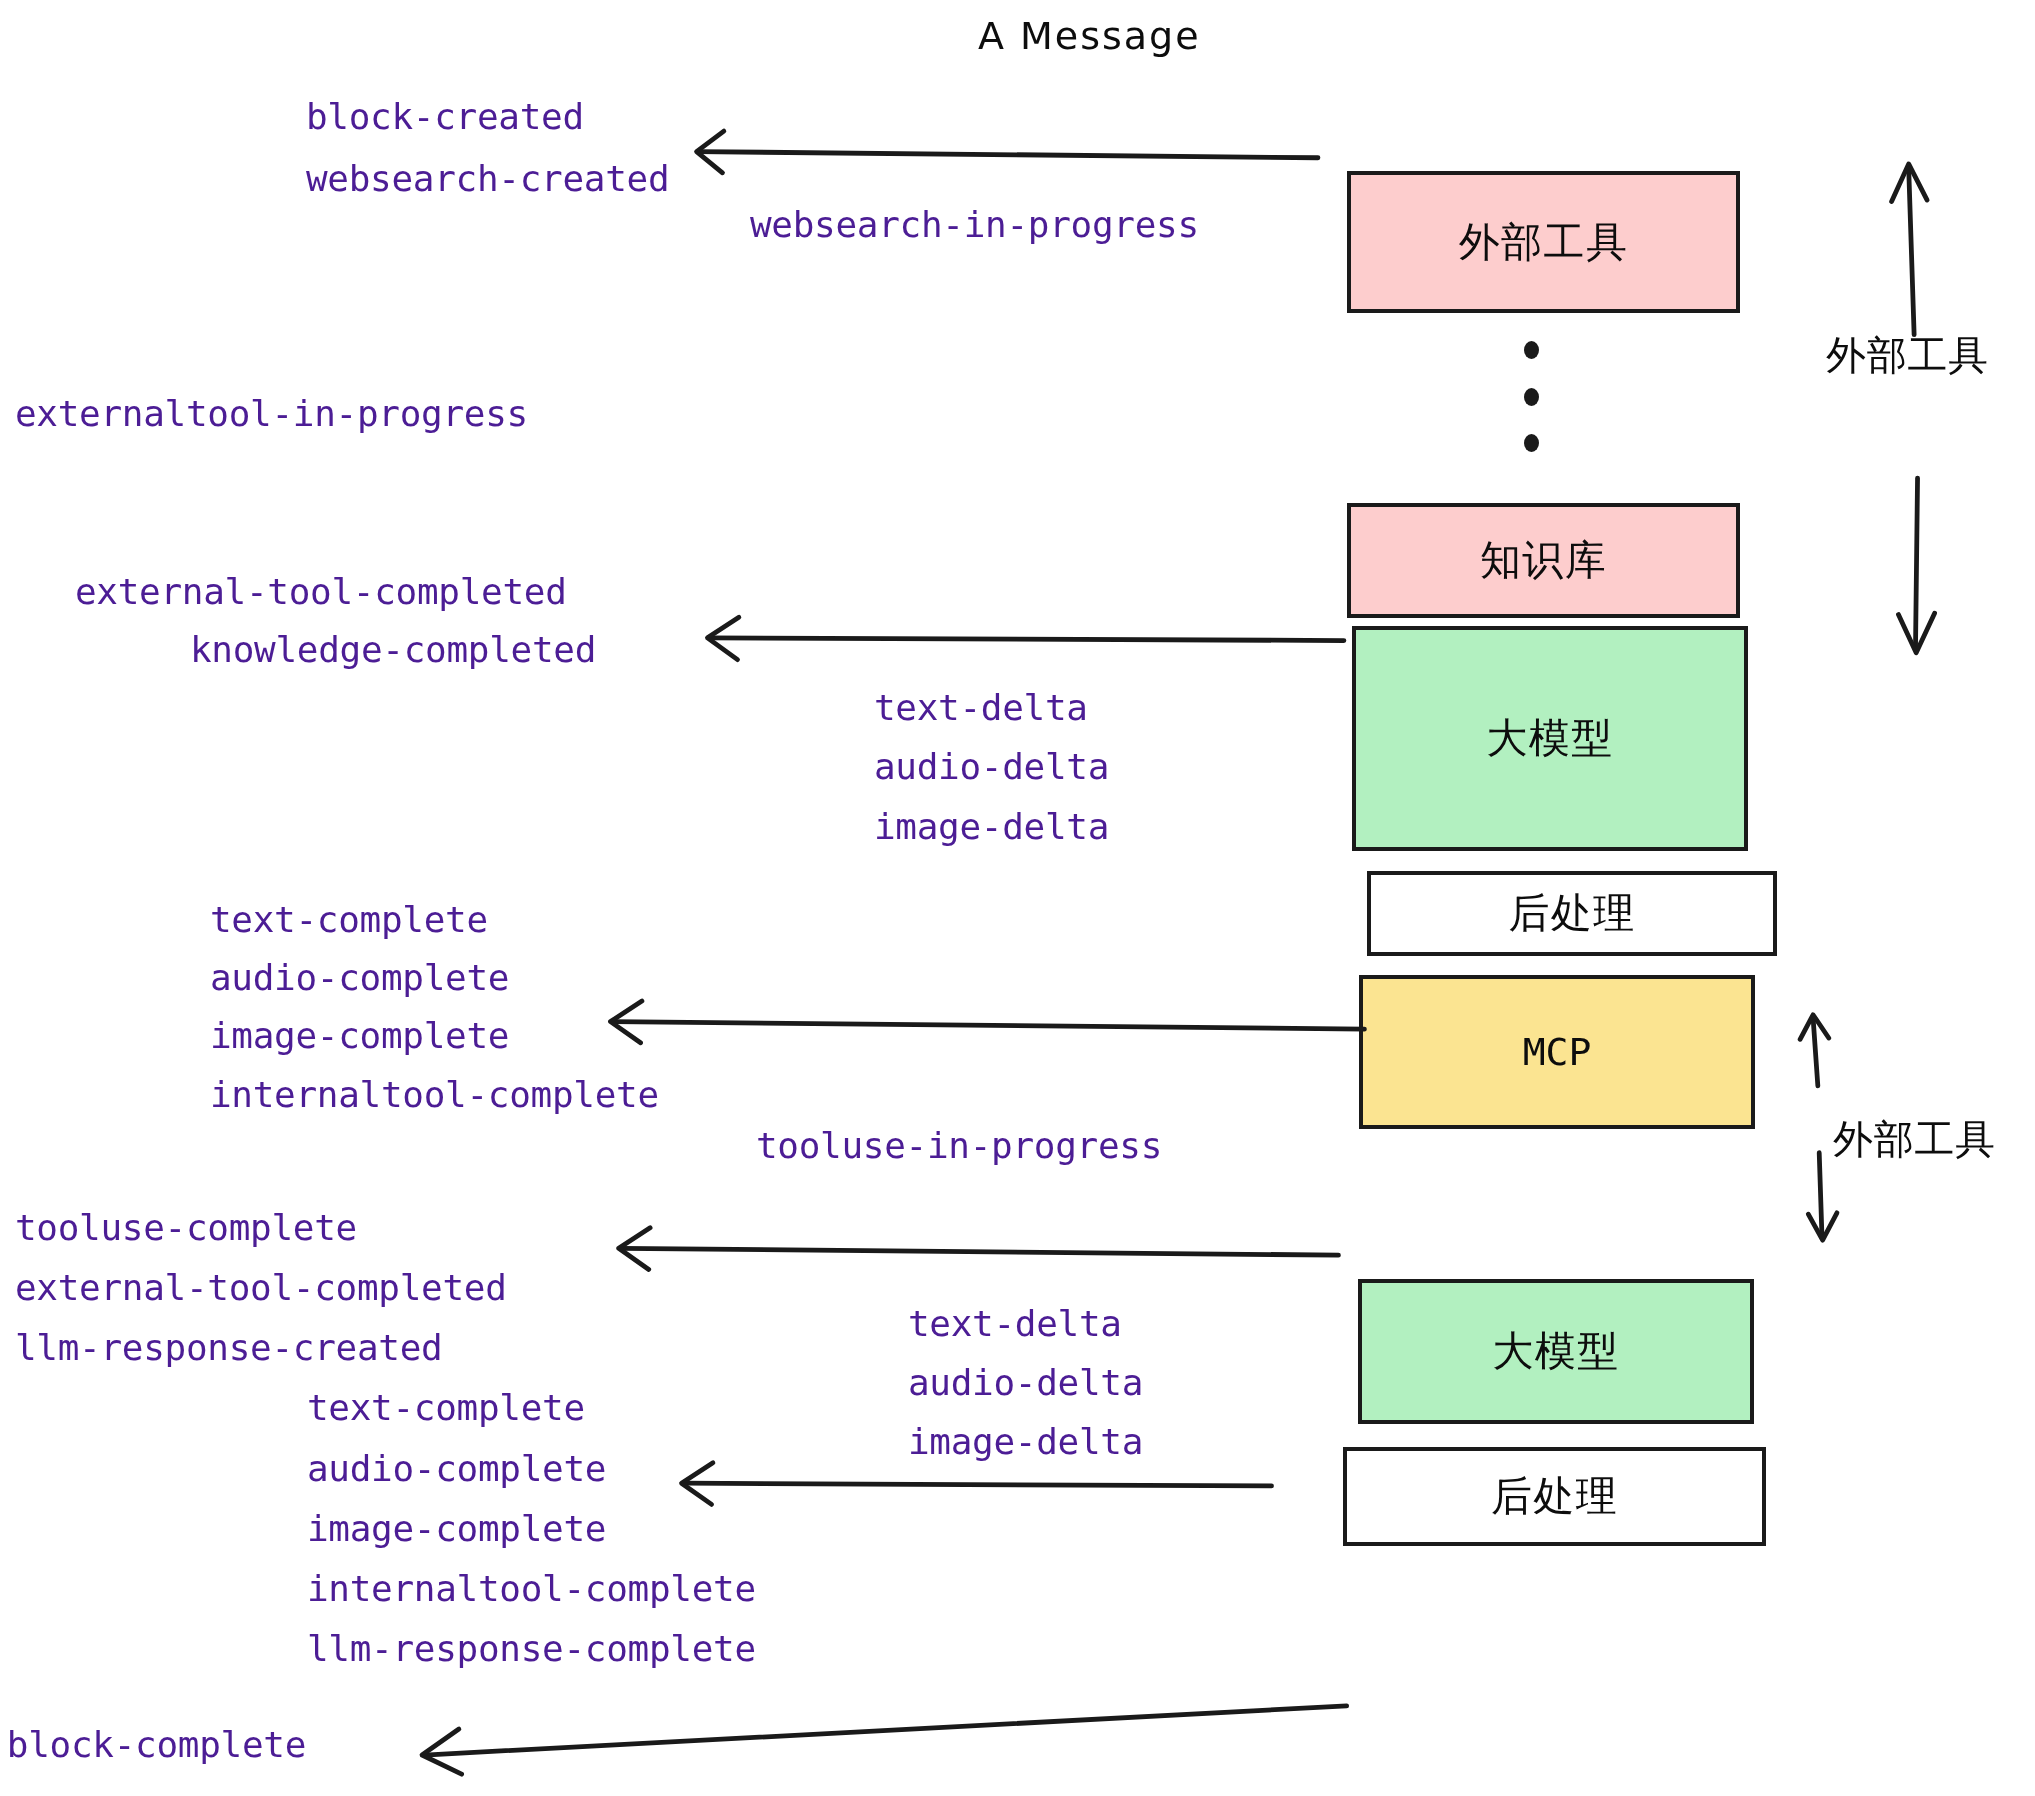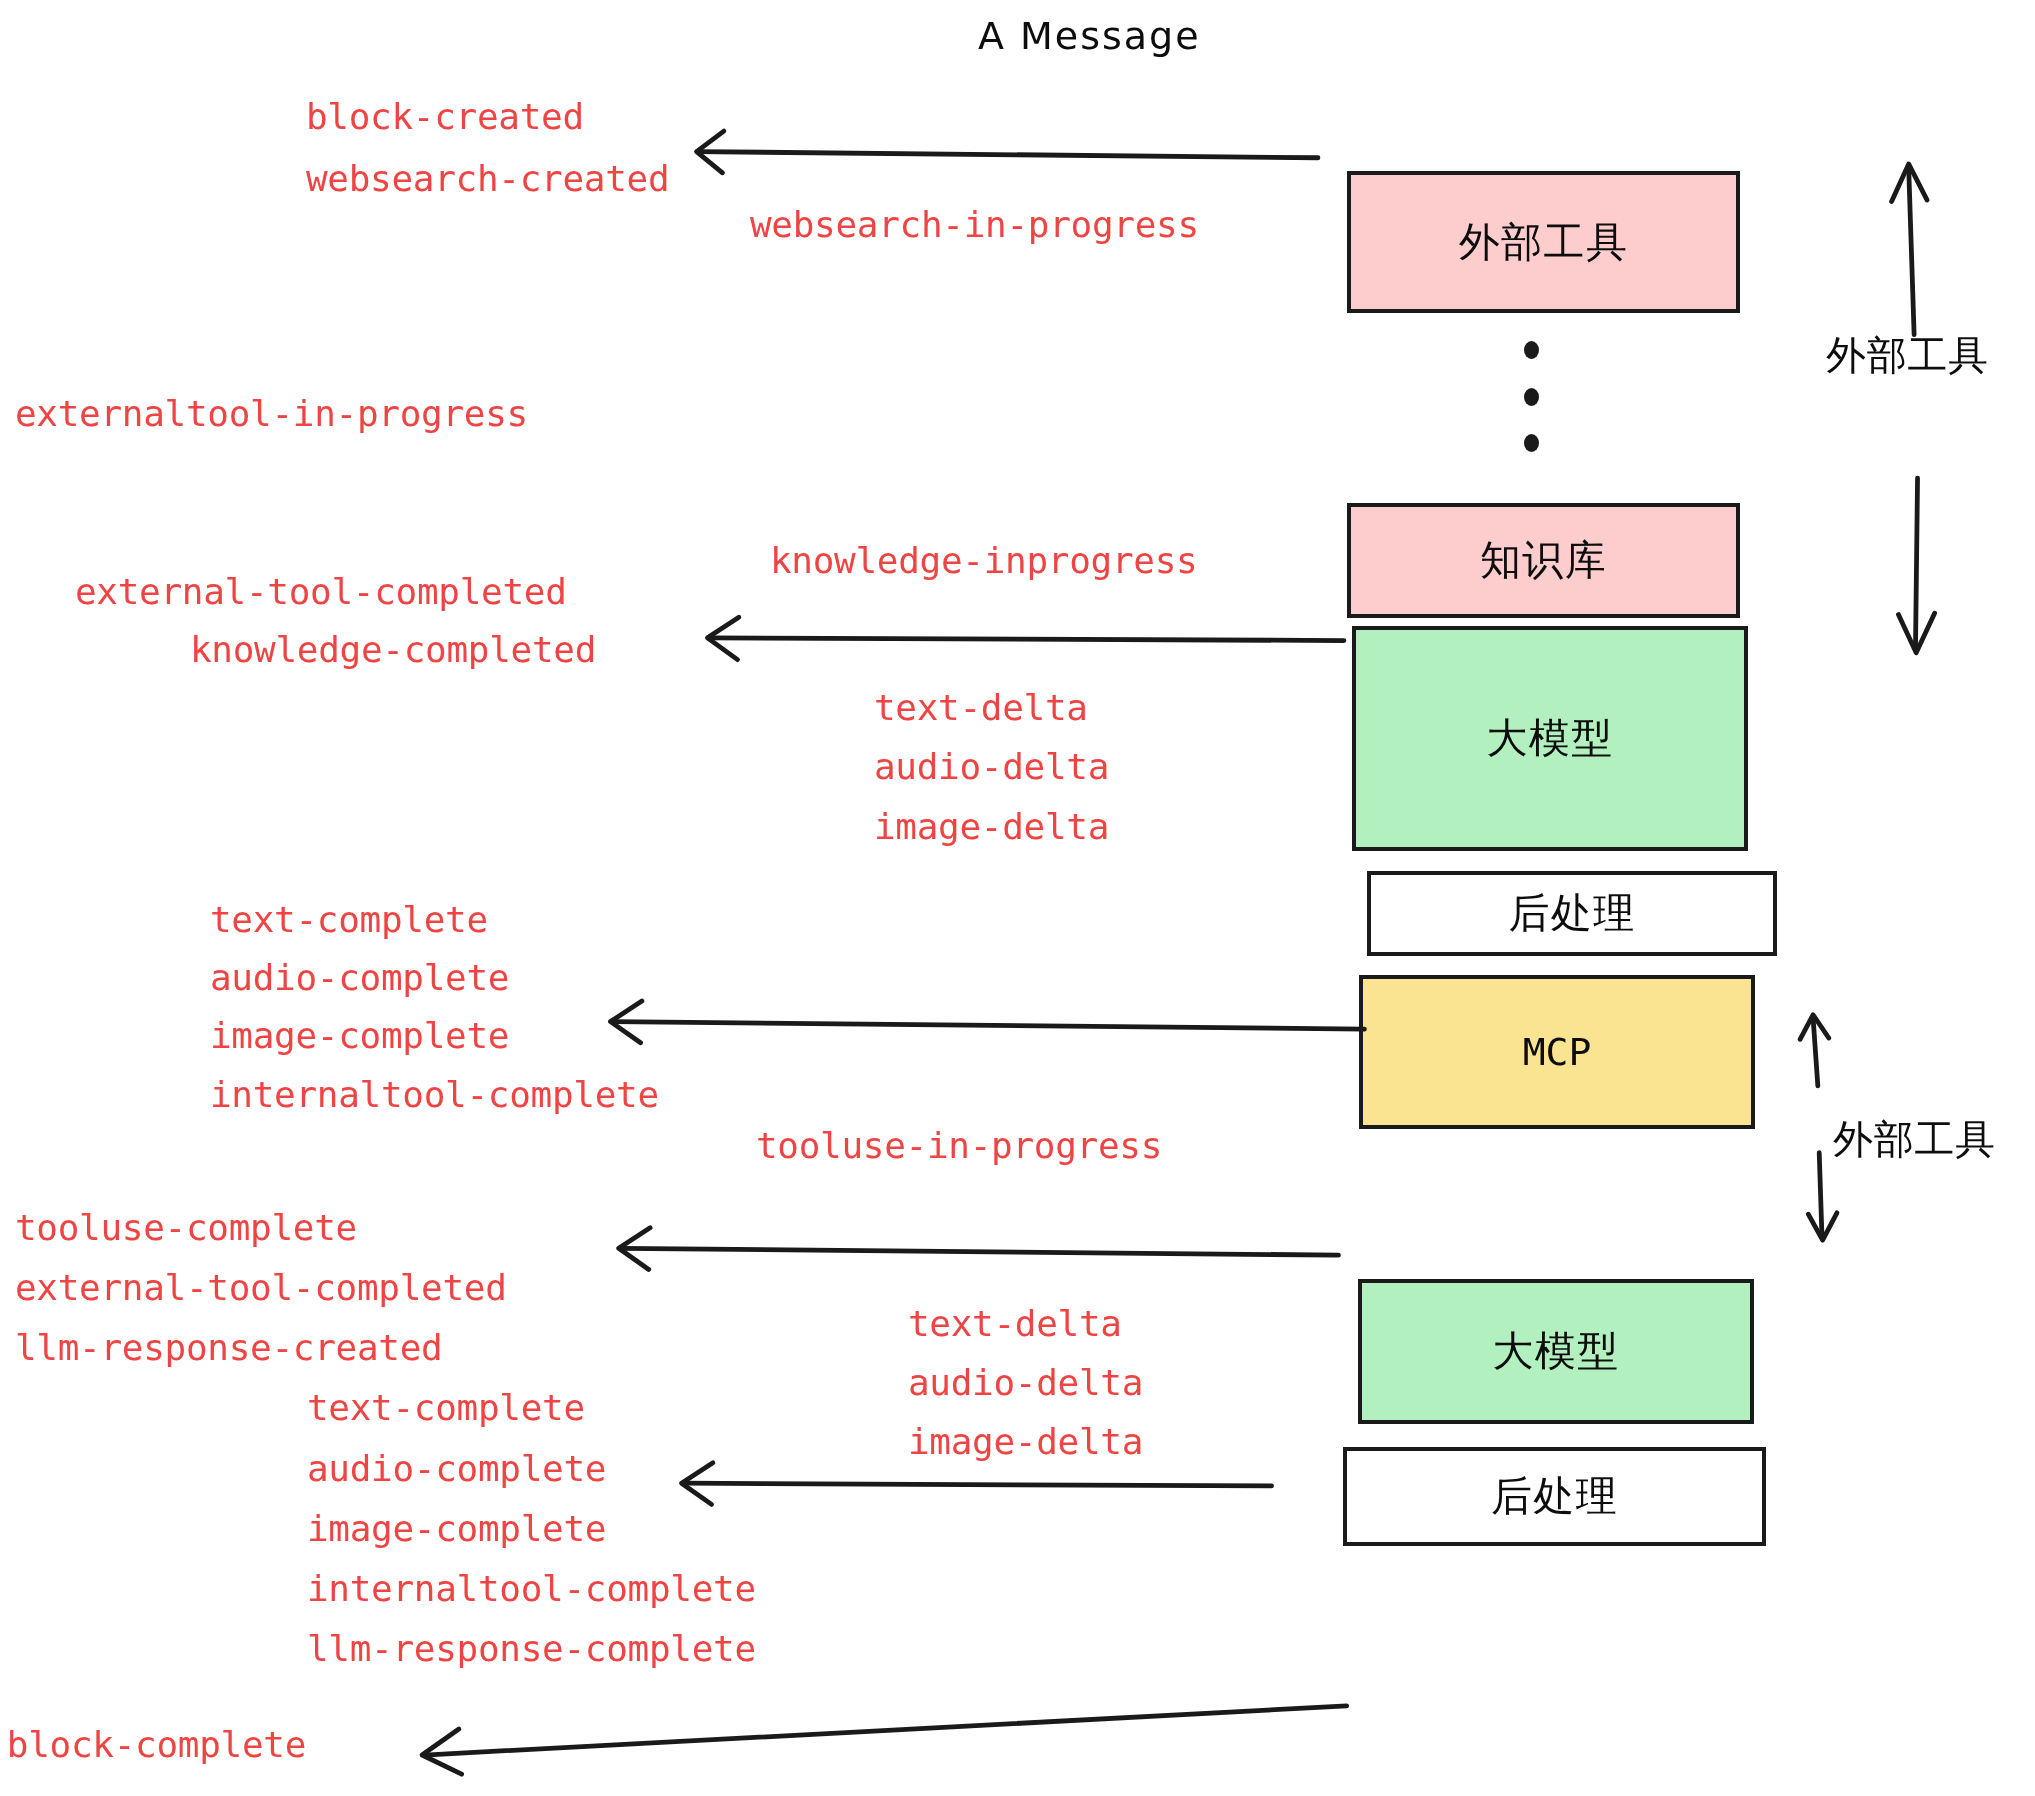--- a/index.html
+++ b/index.html
@@ -10,21 +10,21 @@
   #canvas {
     position: relative;
     width: 2035px;
     height: 1796px;
     background: #ffffff;
     overflow: hidden;
     font-family: "DejaVu Sans Mono", "Liberation Mono", monospace;
   }
   .lbl {
     position: absolute;
-    color: #ef4444;
+    color: #4c1d95;
     font-family: "DejaVu Sans Mono", "Liberation Mono", monospace;
     font-size: 36px;
     line-height: 1.0;
     white-space: pre;
     letter-spacing: -0.3px;
   }
   .title {
     position: absolute;
     color: #0d0d0d;
     font-family: "DejaVu Sans", "Liberation Sans", sans-serif;
@@ -77,21 +77,20 @@
 
 <div id="canvas">
 
   <div class="title" style="left:978px; top:13.7px;">A Message</div>
 
   <div class="lbl" style="left:306px; top:99px;">block-created</div>
   <div class="lbl" style="left:306px; top:161px;">websearch-created</div>
   <div class="lbl" style="left:750px; top:207px;">websearch-in-progress</div>
   <div class="lbl" style="left:15px; top:396px;">externaltool-in-progress</div>
 
-  <div class="lbl" style="left:770px; top:543px;">knowledge-inprogress</div>
   <div class="lbl" style="left:75px; top:574px;">external-tool-completed</div>
   <div class="lbl" style="left:190px; top:632px;">knowledge-completed</div>
 
   <div class="lbl" style="left:874px; top:690px;">text-delta</div>
   <div class="lbl" style="left:874px; top:749px;">audio-delta</div>
   <div class="lbl" style="left:874px; top:809px;">image-delta</div>
 
   <div class="lbl" style="left:210px; top:902px;">text-complete</div>
   <div class="lbl" style="left:210px; top:960px;">audio-complete</div>
   <div class="lbl" style="left:210px; top:1018px;">image-complete</div>

